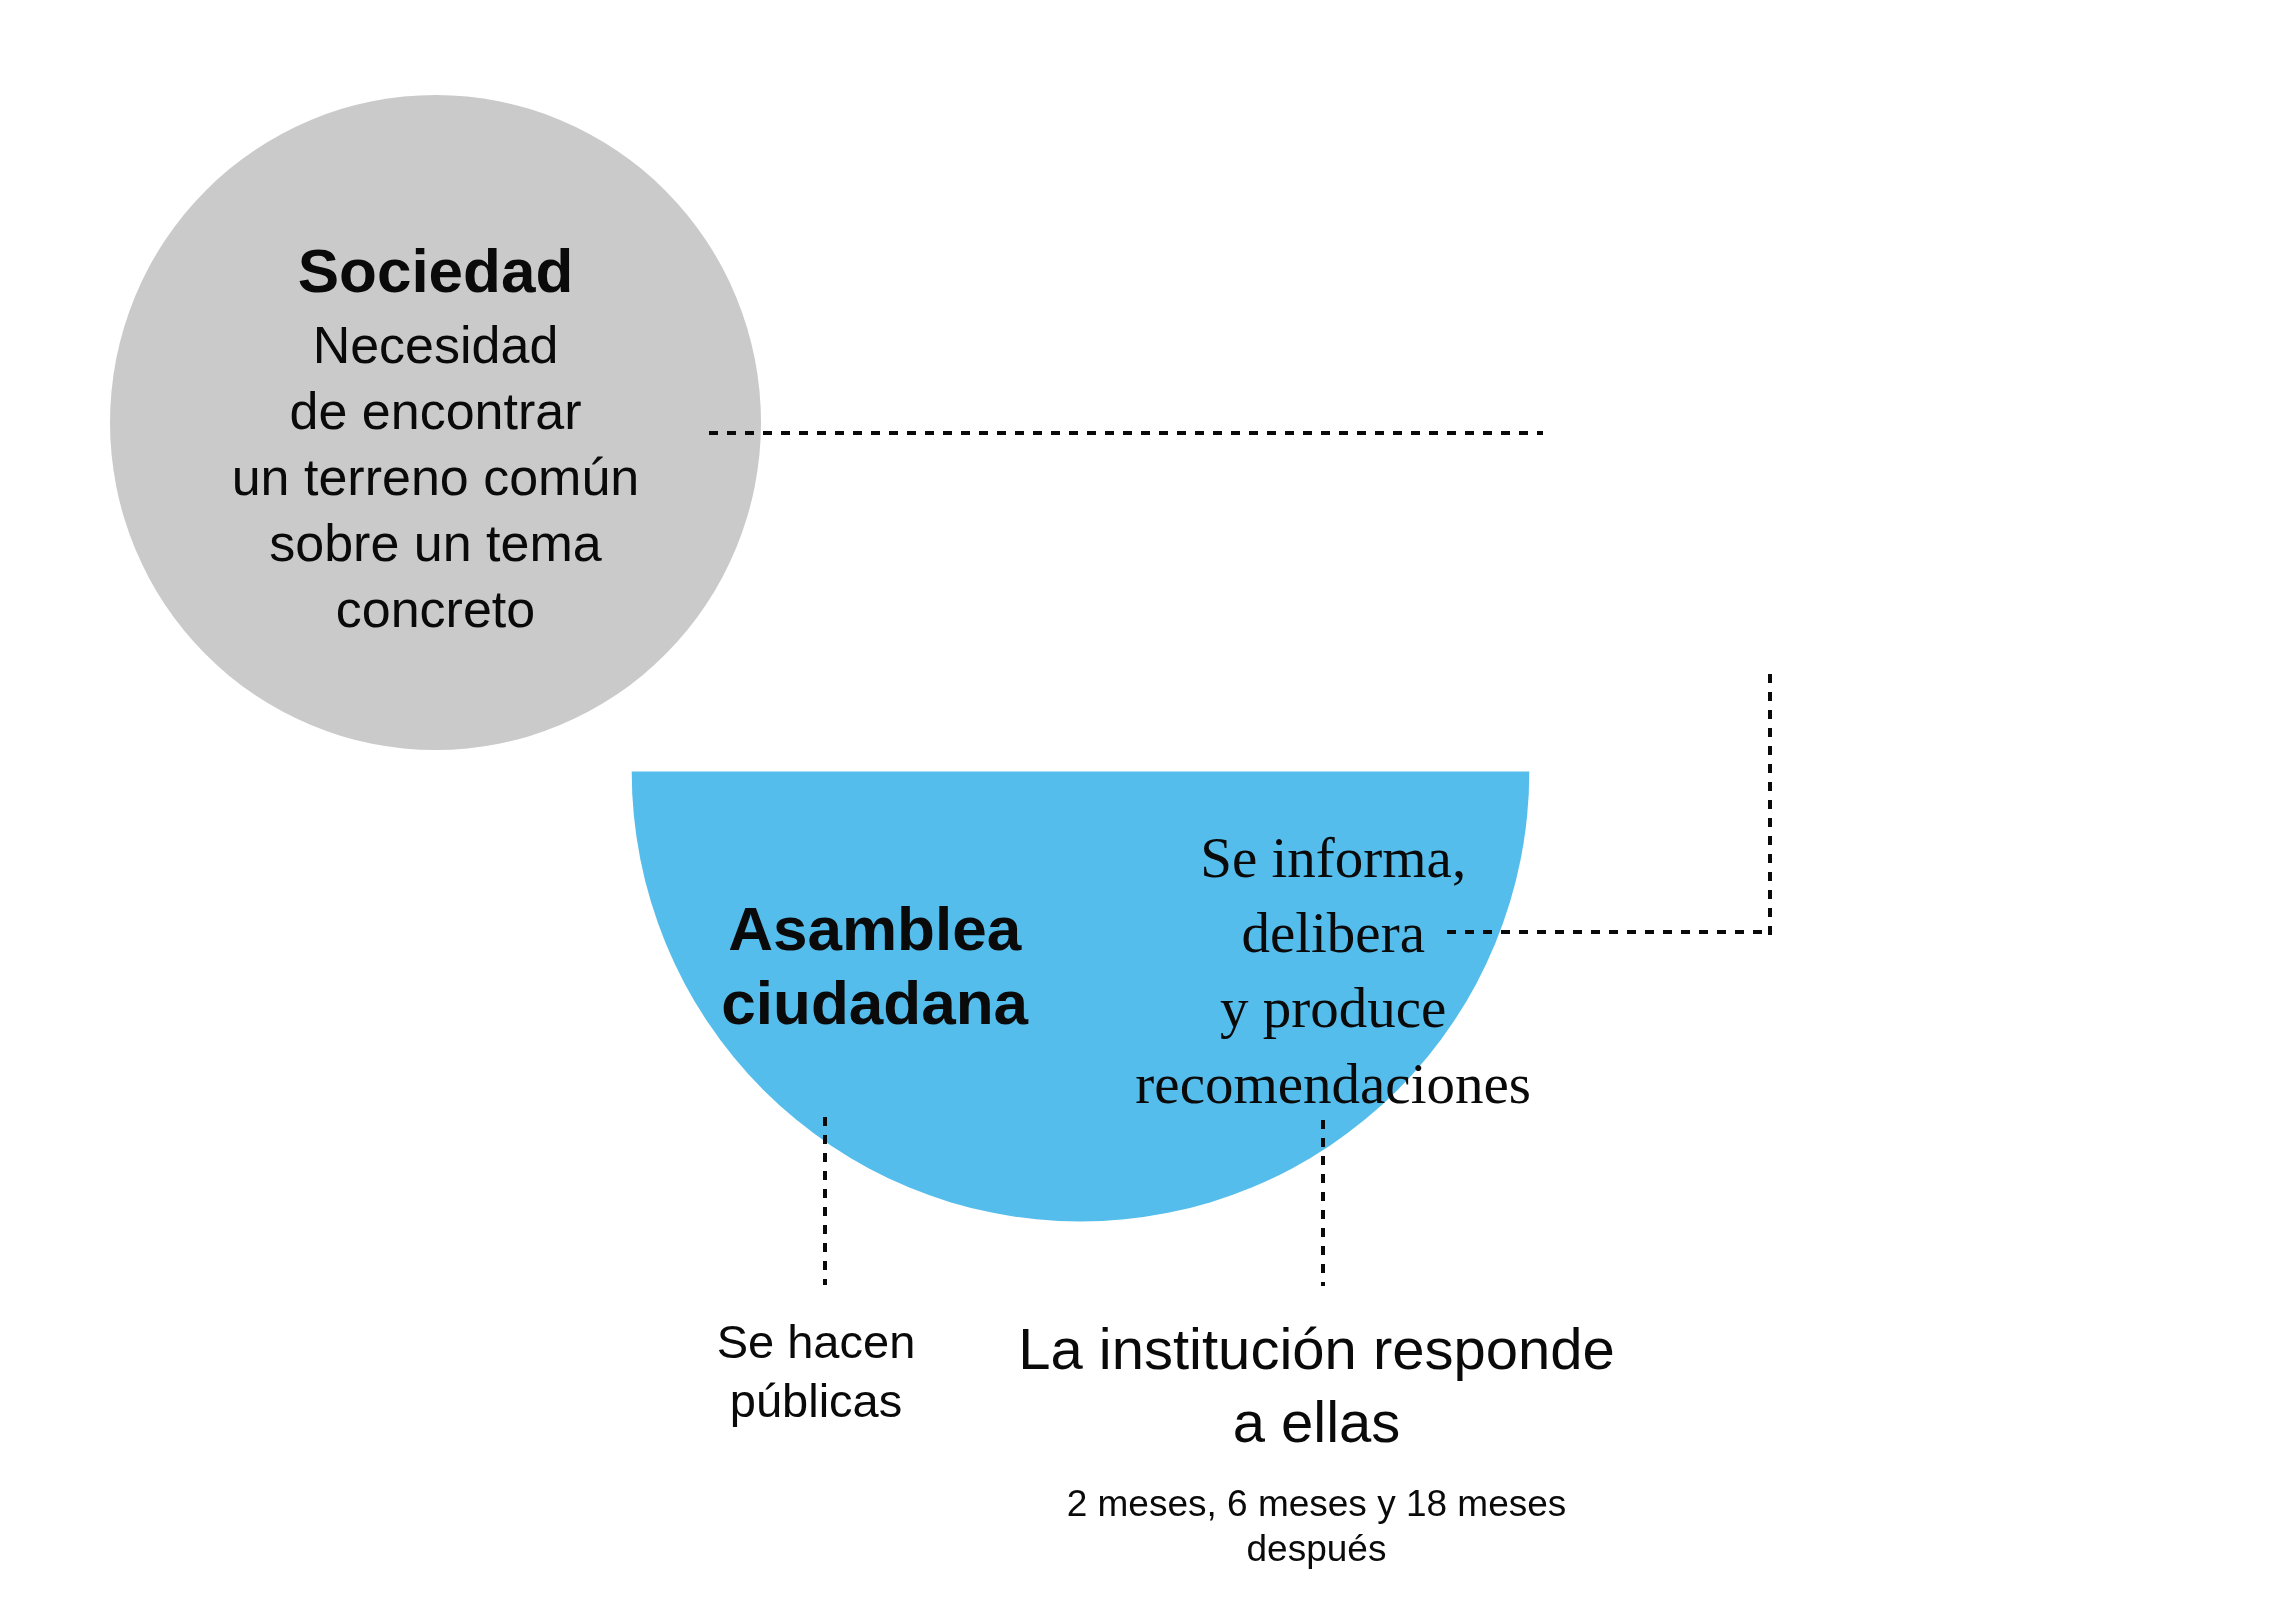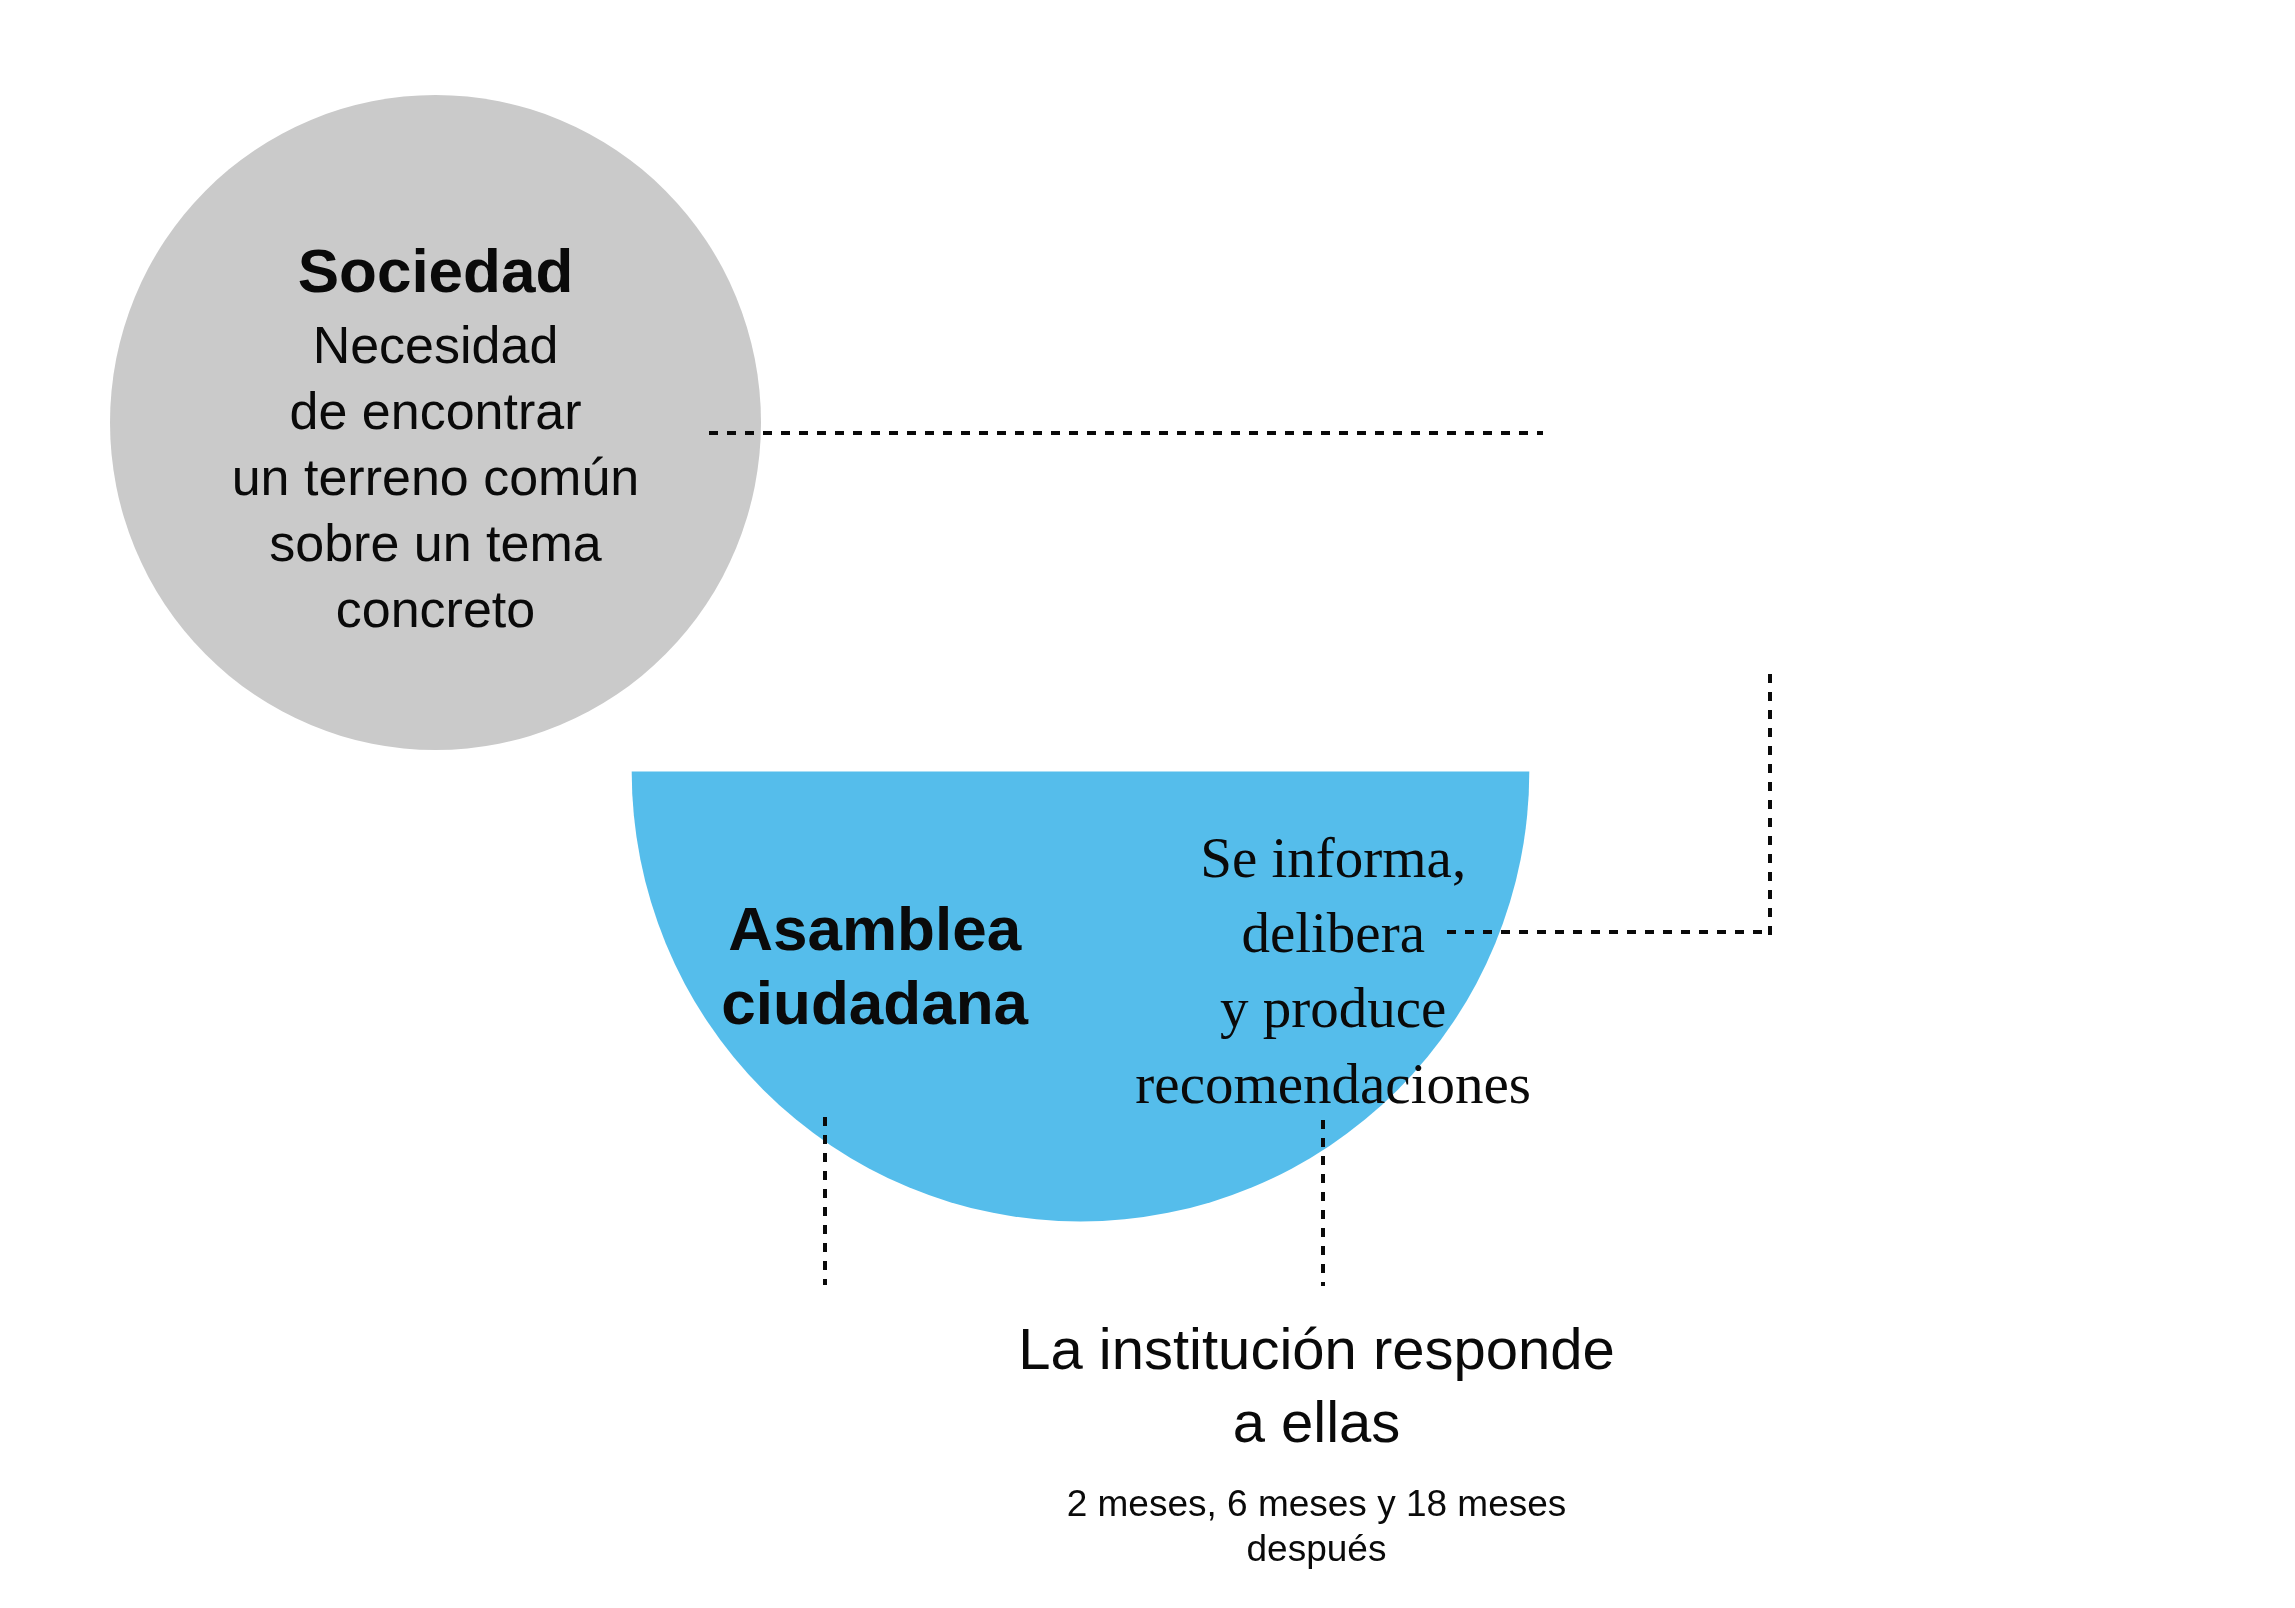--- a/index.html
+++ b/index.html
@@ -100,20 +100,22 @@
 y produce
 recomendaciones</div>
   </div>
 
   <div class="dash-h conn-society-authority"></div>
   <div class="dash-v conn-authority-vert"></div>
   <div class="dash-h conn-assembly-horiz"></div>
   <div class="dash-v conn-published-vert"></div>
   <div class="dash-v conn-response-vert"></div>
 
+  <div class="label-published">Se hacen
+públicas</div>
   <div class="label-response">
     <div class="response-main">La institución responde
 a ellas</div>
     <div class="response-timing">2 meses, 6 meses y 18 meses
 después</div>
   </div>
 
 </div>
 
 

